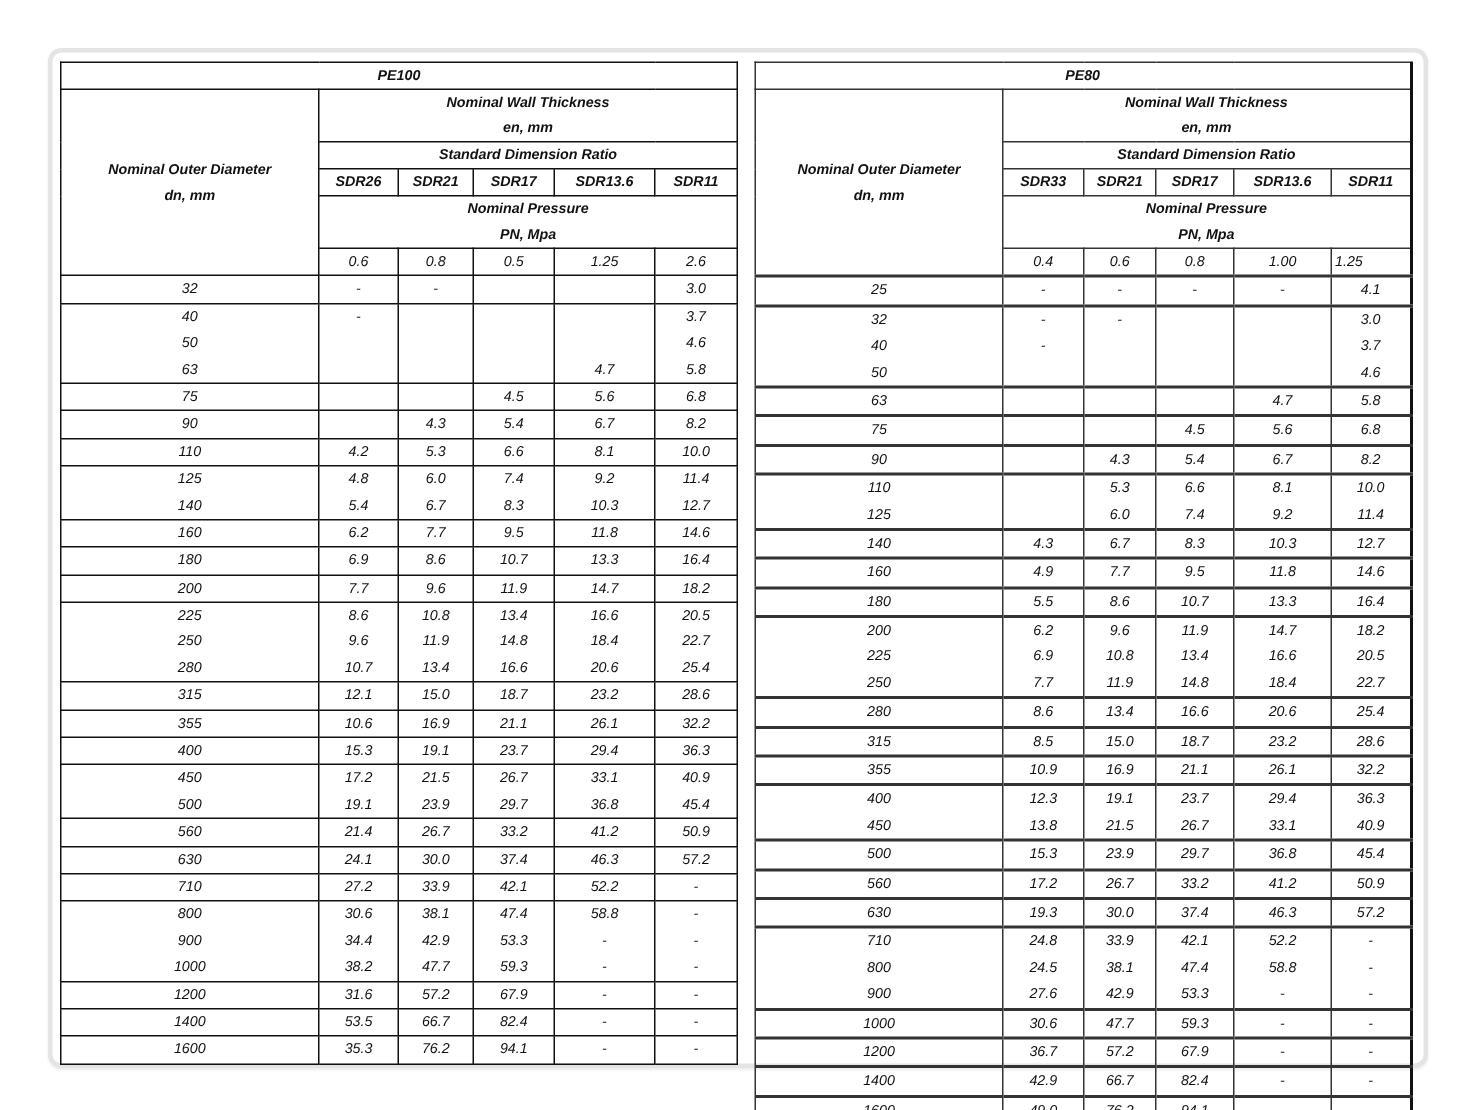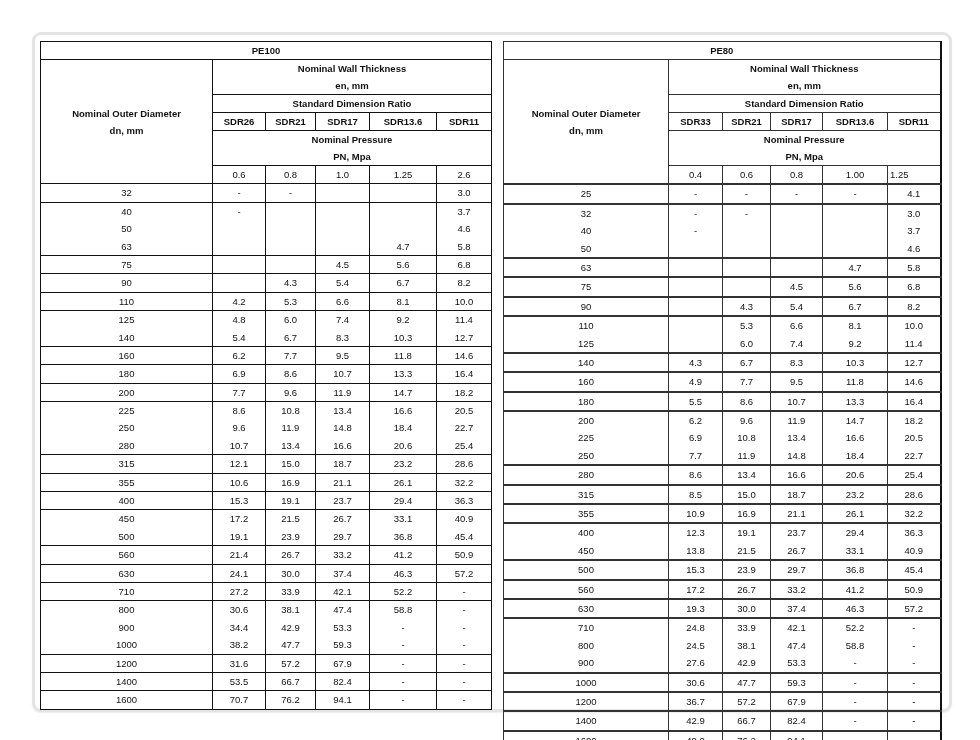--- a/index.html
+++ b/index.html
@@ -5,21 +5,21 @@
   html, body { margin: 0; padding: 0; background: #ffffff; }
   body { width: 980px; height: 740px; position: relative; overflow: hidden;
          font-family: "Liberation Sans", sans-serif; color: #111; }
   .frame {
     position: absolute; left: 32px; top: 32px; width: 914px; height: 674px;
     border: 3px solid #e4e4e4; border-radius: 9px; background: #fff;
     box-shadow: 0 1px 2px rgba(0,0,0,0.08);
   }
   .tbl {
     position: absolute; border-collapse: collapse; table-layout: fixed;
-    font-size: 9.5px; text-align: center;
+    font-size: 9.5px; text-align: center; font-style: italic;
   }
   .tbl td { border: 1px solid #111; padding: 0; vertical-align: middle; line-height: 17.4px; }
   .tbl .grp td { border-top: 1px solid #111; border-bottom: 1px solid #111; }
   .tbl .b { font-weight: bold; text-align: center; }
   .tbl .title { font-weight: bold; height: 17px; line-height: 17px; }
   .tbl .hdr-label { font-weight: bold; line-height: 17px; }
   .tbl .pn td { line-height: 17px; }
   .tbl .pn td.left { text-align: left; padding-left: 2px; }
   .stack div { height: 17.4px; line-height: 17.4px; }
   #pe100 { left: 40px; top: 41px; width: 451px; }
@@ -67,21 +67,21 @@
       </tr>
       <tr>
         <td colspan="5" class="hdr-label">
           <div>Nominal Pressure</div>
           <div>PN, Mpa</div>
         </td>
       </tr>
       <tr class="pn">
         <td class="">0.6</td>
         <td class="">0.8</td>
-        <td class="">1.0</td>
+        <td class="">0.5</td>
         <td class="">1.25</td>
         <td class="">2.6</td>
       </tr>
       <tr class="grp">
         <td class="stack">
           <div>32</div>
         </td>
         <td class="stack">
           <div>-</div>
         </td>
@@ -524,21 +524,21 @@
         </td>
         <td class="stack">
           <div>-</div>
         </td>
       </tr>
       <tr class="grp">
         <td class="stack">
           <div>1600</div>
         </td>
         <td class="stack">
-          <div>70.7</div>
+          <div>35.3</div>
         </td>
         <td class="stack">
           <div>76.2</div>
         </td>
         <td class="stack">
           <div>94.1</div>
         </td>
         <td class="stack">
           <div>-</div>
         </td>

